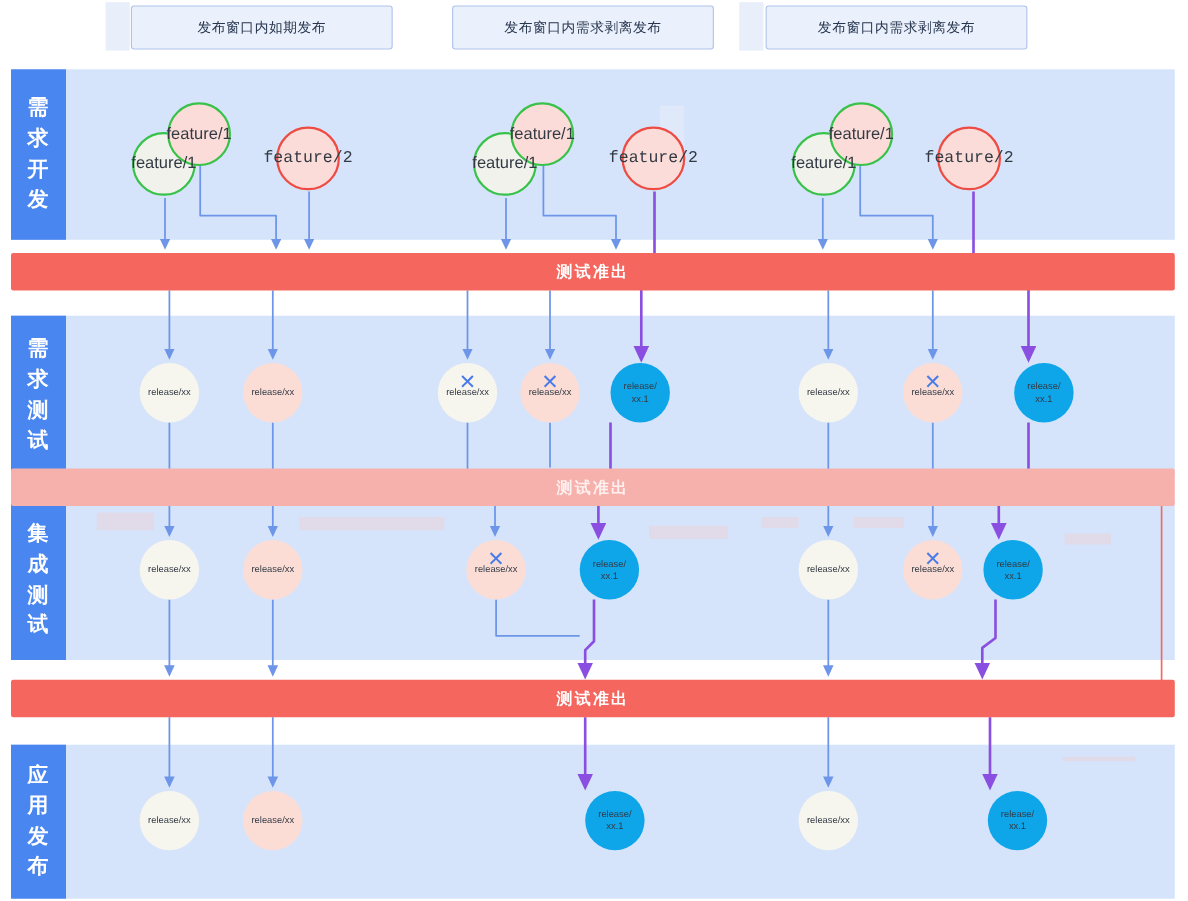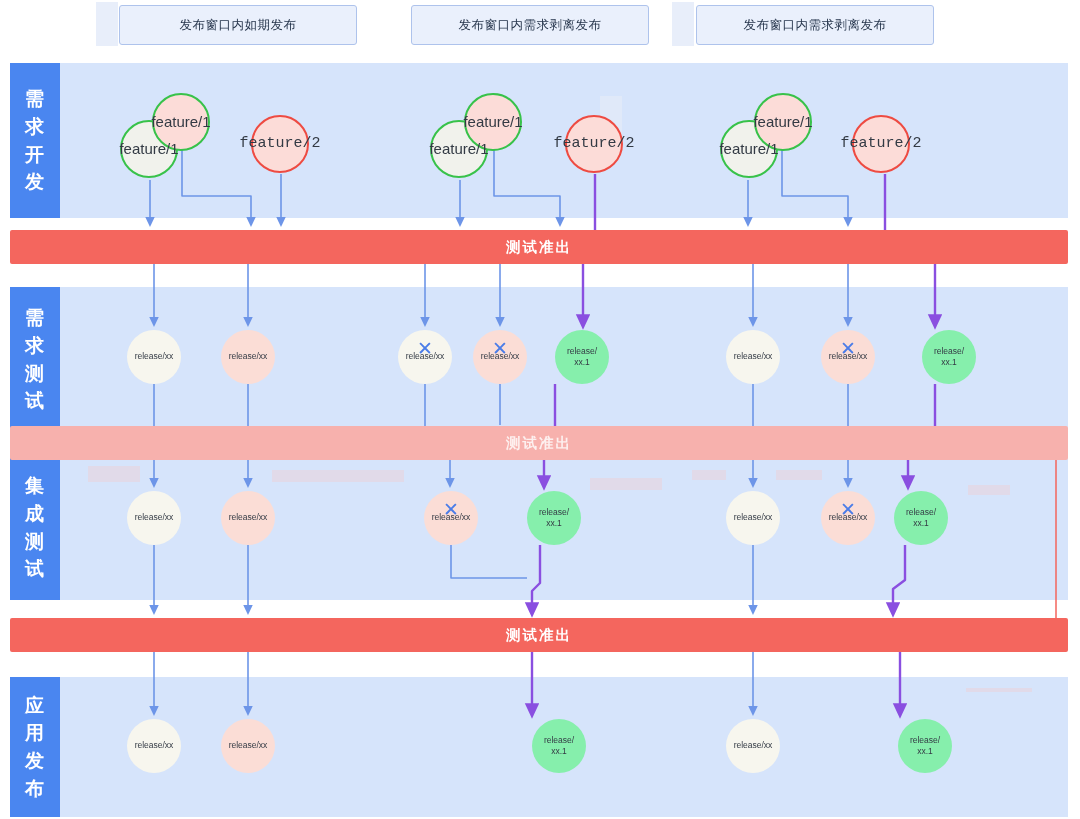--- a/index.html
+++ b/index.html
@@ -59,21 +59,21 @@
   }
   .node .lbl{position:relative;z-index:3;padding:0 2px;}
   .node.feat{width:58px;height:58px;font-size:15px;}
   .node.feat.green{border:2.5px solid #38c24a;}
   .node.feat.red{border:2.5px solid #ee4b42;font-family:Liberation Mono, monospace;}
   .node.fill-pink{background:#fcdcd8;}
   .node.fill-white{background:#f1f2ec;}
   .node.rel{width:54px;height:54px;}
   .node.rel.fill-cream{background:#f7f6ee;}
   .node.rel.fill-pink{background:#fbddd6;}
-  .node.rel.fill-lightpink{background:#86efac;}
+  .node.rel.fill-lightpink{background:#0ea5e9;}
   .xmark{
     position:absolute;left:50%;top:34%;transform:translate(-50%,-50%);
     color:#4a7ce8;font-size:19px;font-weight:400;line-height:1;z-index:4;
   }
 
   
   svg.edges{position:absolute;left:0;top:0;width:1080px;height:819px;
     pointer-events:none;overflow:visible;}
 
   

